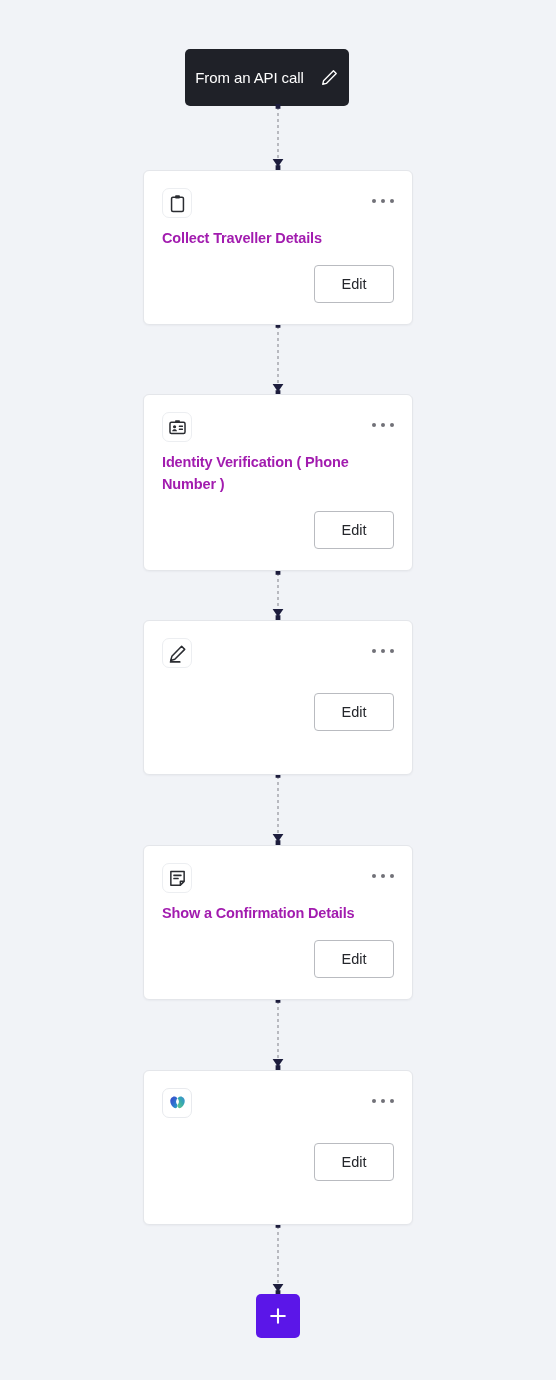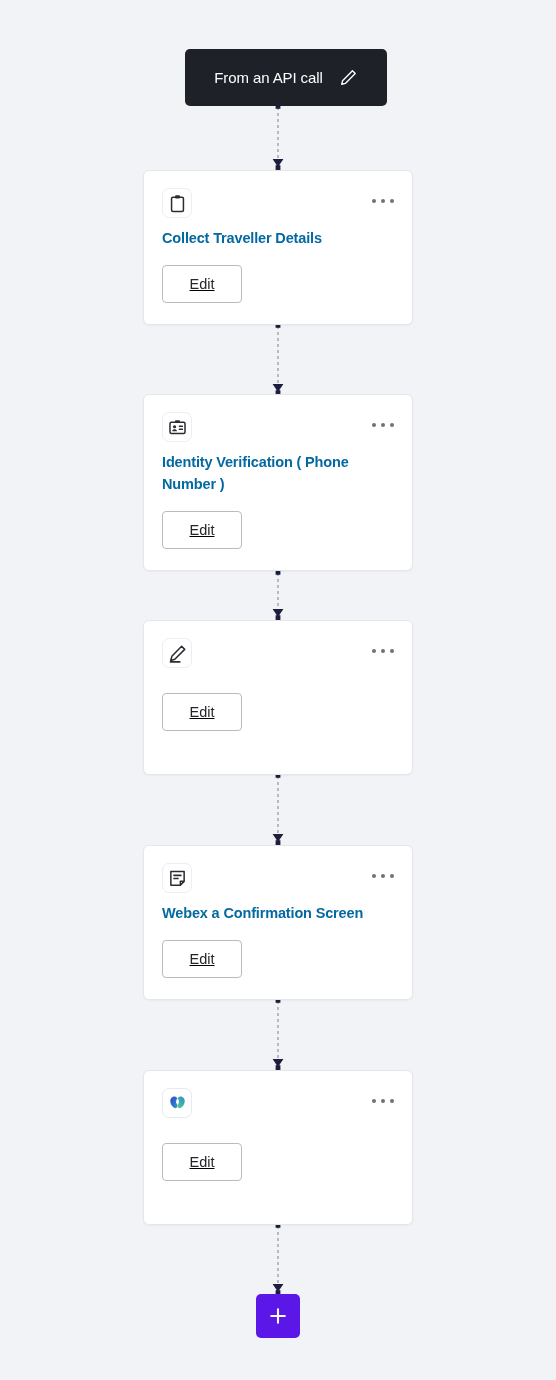--- a/index.html
+++ b/index.html
@@ -19,21 +19,21 @@
     height: 1380px;
     background: #f1f3f7;
     overflow: hidden;
   }
 
   
   .trigger {
     position: absolute;
     left: 185px;
     top: 49px;
-    width: 202px;
+    width: 164px;
     height: 57px;
     background: #1f2128;
     border-radius: 5px;
     display: flex;
     align-items: center;
     justify-content: center;
     gap: 16px;
     padding: 0 18px;
   }
   .trigger-label {
@@ -103,30 +103,29 @@
     height: 4px;
     border-radius: 50%;
     background: #717178;
     display: block;
   }
 
   .card-title {
     padding: 0 18px;
     font-size: 14.5px;
     font-weight: bold;
-    color: #0369a1;
+    color: #a21caf;
     line-height: 22px;
     letter-spacing: -0.15px;
   }
 
   .card-foot {
     padding: 16px 18px 18px 18px;
     display: flex;
-    justify-content: flex-start;
-    text-decoration: underline;
+    justify-content: flex-end;
   }
 
   .edit-btn {
     width: 80px;
     height: 38px;
     background: #ffffff;
     border: 1px solid #b9bbc0;
     border-radius: 4px;
     color: #24262b;
     font-family: "Liberation Sans", sans-serif;
@@ -274,21 +273,21 @@
               <rect x="6.6" y="7" width="10.6" height="2" rx="0.7" fill="#2a2c31"></rect>
               <rect x="6.6" y="11" width="7" height="2" rx="0.7" fill="#2a2c31"></rect>
             </svg>
           </div>
           <div class="kebab">
             <i></i>
             <i></i>
             <i></i>
           </div>
         </div>
-        <div class="card-title">Webex a Confirmation Screen</div>
+        <div class="card-title">Show a Confirmation Details</div>
         <div class="card-foot">
           <button class="edit-btn">Edit</button>
         </div>
       </div>
       <div class="card" style="top: 1070px; height: 155px;">
         <div class="card-head">
           <div class="icon-frame brand">
             <svg width="19" height="19" viewBox="0 0 24 24">
               <defs>
                 <linearGradient id="wbxL" x1="0" y1="0" x2="1" y2="1">

